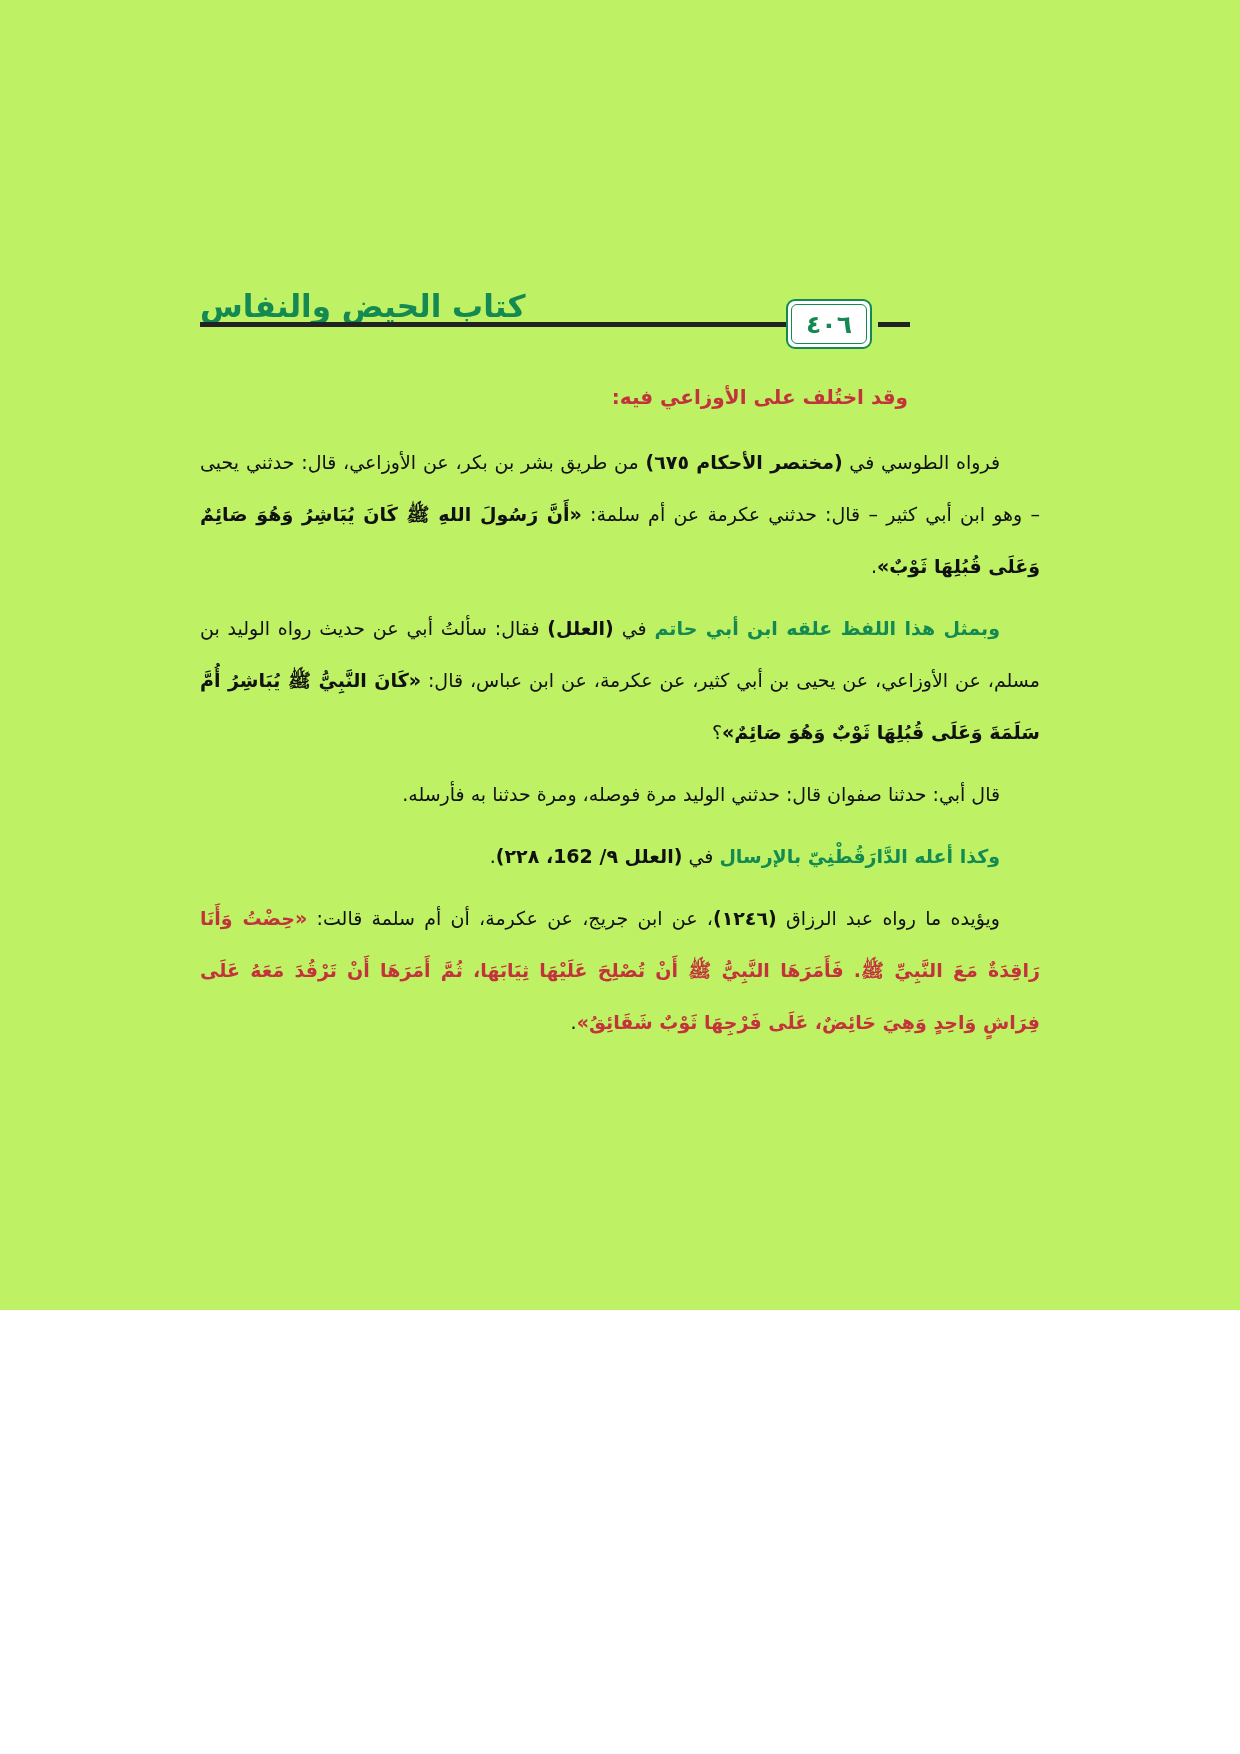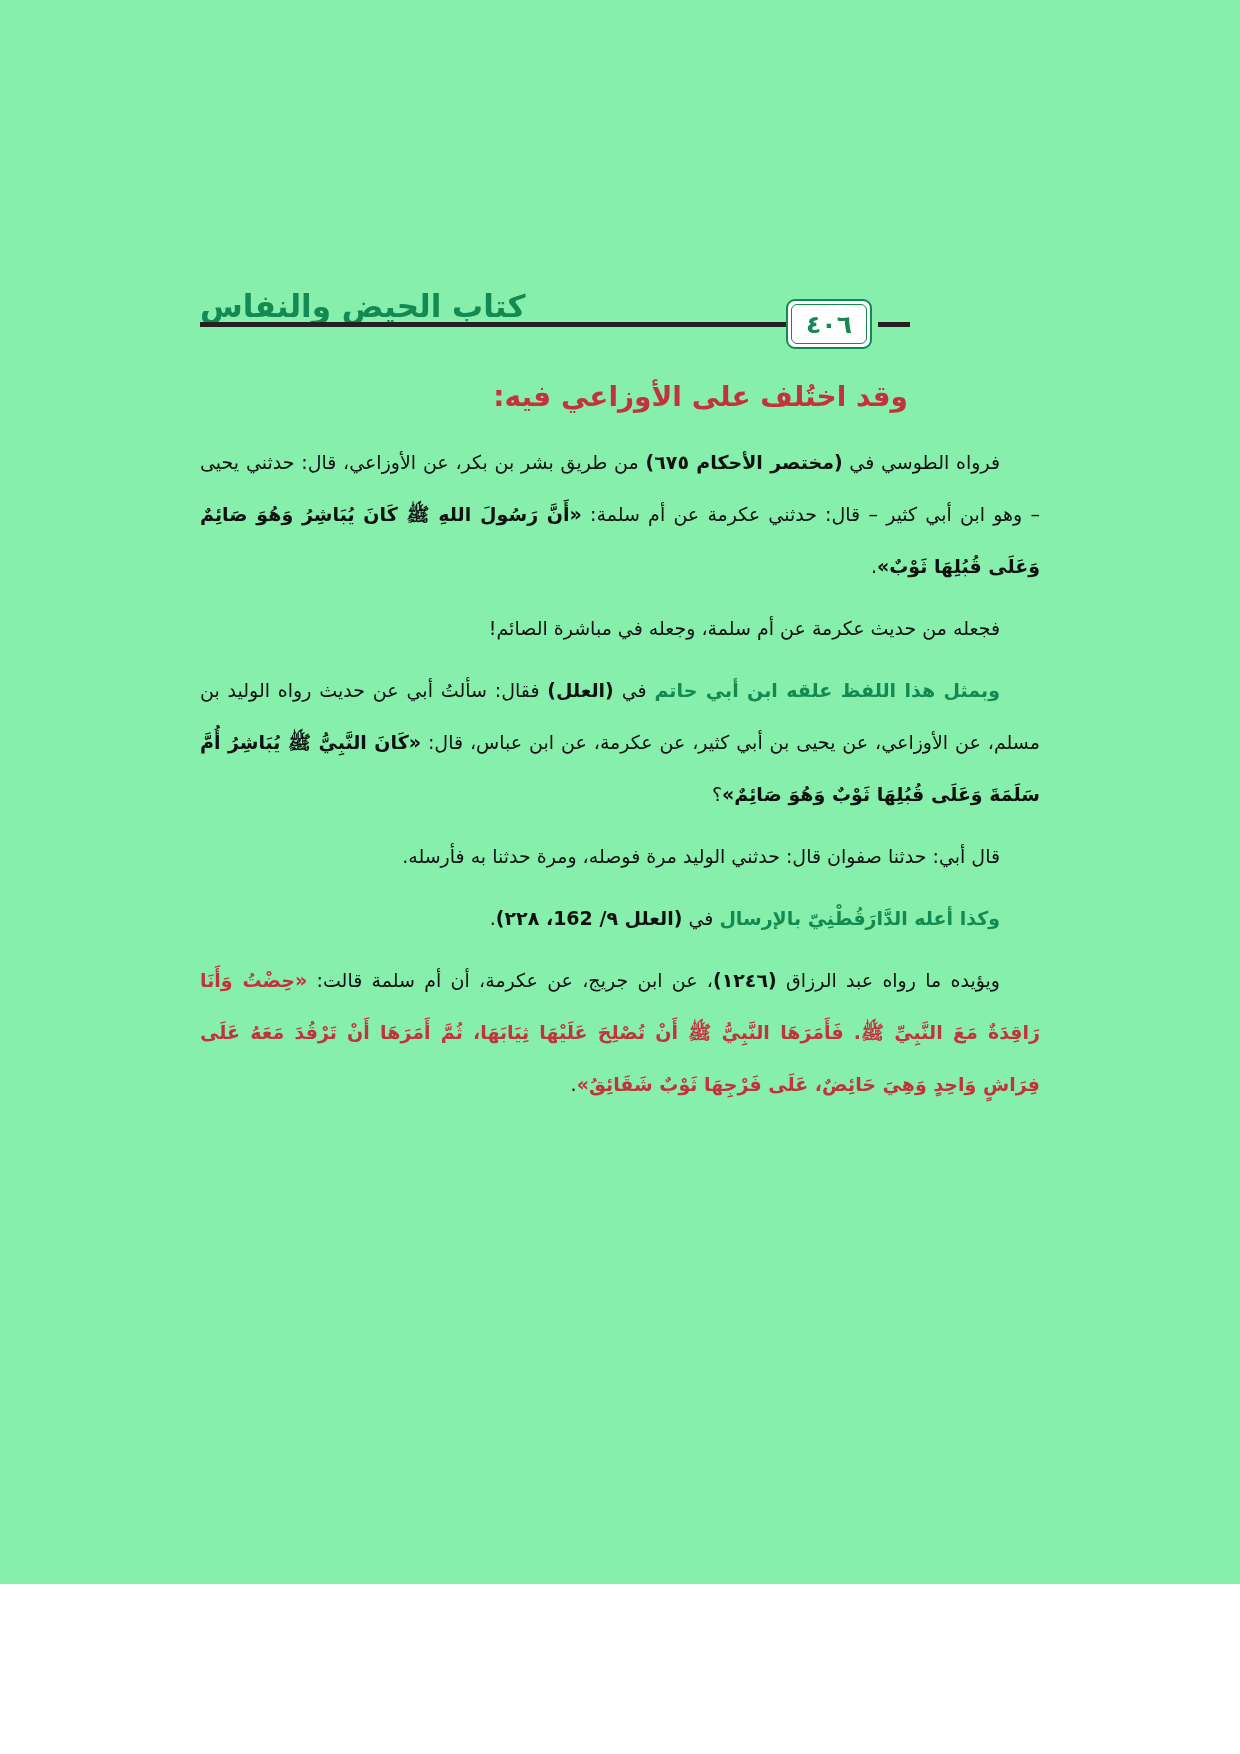--- a/index.html
+++ b/index.html
@@ -8,22 +8,22 @@
     --rule: #222222;
     --text: #111111;
   }
   * { margin: 0; padding: 0; box-sizing: border-box; }
   html, body { background: #ffffff; }
   body { font-family: "DejaVu Sans", sans-serif; color: var(--text); }
 
   .page {
     position: relative;
     width: 1240px;
-    height: 1584px;
-    background: #86efac;
+    height: 1310px;
+    background: #bef264;
     margin: 0 auto;
     overflow: hidden;
   }
 
   .content {
     position: absolute;
     top: 292px;
     left: 200px;
     width: 840px;
     direction: rtl;
@@ -88,21 +88,21 @@
     color: var(--green);
     font-weight: bold;
     font-size: 25px;
     line-height: 1;
   }
 
   
   .section-heading {
     color: var(--red);
     font-weight: bold;
-    font-size: 28px;
+    font-size: 20px;
     line-height: 46px;
     padding-right: 132px;
     margin-bottom: 16px;
     text-align: right;
   }
   .paragraphs { direction: rtl; }
   .para {
     font-size: 19px;
     line-height: 52px;
     text-align: justify;
@@ -127,21 +127,20 @@
       <div class="page-number-badge">
         <div class="badge-inner">٤٠٦</div>
       </div>
       <div class="header-rule-tail"></div>
     </header>
 
     <h2 class="section-heading">وقد اختُلف على الأوزاعي فيه:</h2>
 
     <div class="paragraphs">
         <div class="para"><span class="run-n">فرواه الطوسي في </span><span class="run-b">(مختصر الأحكام ٦٧٥)</span><span class="run-n"> من طريق بشر بن بكر، عن الأوزاعي، قال: حدثني يحيى – وهو ابن أبي كثير – قال: حدثني عكرمة عن أم سلمة: </span><span class="run-b">«أَنَّ رَسُولَ اللهِ ﷺ كَانَ يُبَاشِرُ وَهُوَ صَائِمٌ وَعَلَى قُبُلِهَا ثَوْبٌ»</span><span class="run-n">.</span></div>
-        <div class="para"><span class="run-n">فجعله من حديث عكرمة عن أم سلمة، وجعله في مباشرة الصائم!</span></div>
         <div class="para"><span class="run-g">وبمثل هذا اللفظ علقه ابن أبي حاتم</span><span class="run-n"> في </span><span class="run-b">(العلل)</span><span class="run-n"> فقال: سألتُ أبي عن حديث رواه الوليد بن مسلم، عن الأوزاعي، عن يحيى بن أبي كثير، عن عكرمة، عن ابن عباس، قال: </span><span class="run-b">«كَانَ النَّبِيُّ ﷺ يُبَاشِرُ أُمَّ سَلَمَةَ وَعَلَى قُبُلِهَا ثَوْبٌ وَهُوَ صَائِمٌ»</span><span class="run-n">؟</span></div>
         <div class="para"><span class="run-n">قال أبي: حدثنا صفوان قال: حدثني الوليد مرة فوصله، ومرة حدثنا به فأرسله.</span></div>
         <div class="para"><span class="run-g">وكذا أعله الدَّارَقُطْنِيّ بالإرسال</span><span class="run-n"> في </span><span class="run-b">(العلل ٩/ 162، ٢٢٨)</span><span class="run-n">.</span></div>
         <div class="para"><span class="run-n">ويؤيده ما رواه عبد الرزاق </span><span class="run-b">(١٢٤٦)</span><span class="run-n">، عن ابن جريج، عن عكرمة، أن أم سلمة قالت: </span><span class="run-r">«حِضْتُ وَأَنَا رَاقِدَةٌ مَعَ النَّبِيِّ ﷺ. فَأَمَرَهَا النَّبِيُّ ﷺ أَنْ تُصْلِحَ عَلَيْهَا ثِيَابَهَا، ثُمَّ أَمَرَهَا أَنْ تَرْقُدَ مَعَهُ عَلَى فِرَاشٍ وَاحِدٍ وَهِيَ حَائِضٌ، عَلَى فَرْجِهَا ثَوْبٌ شَقَائِقُ»</span><span class="run-n">.</span></div>
       </div>
 
   </div>
 </div>
 
 </body></html>

